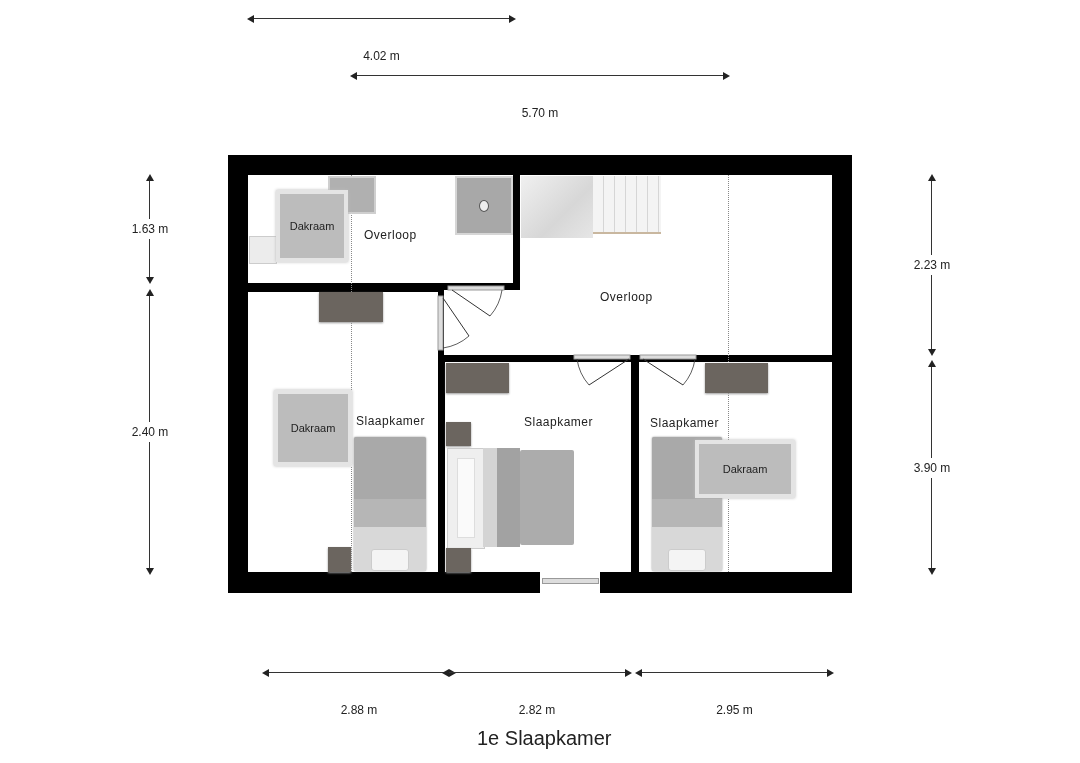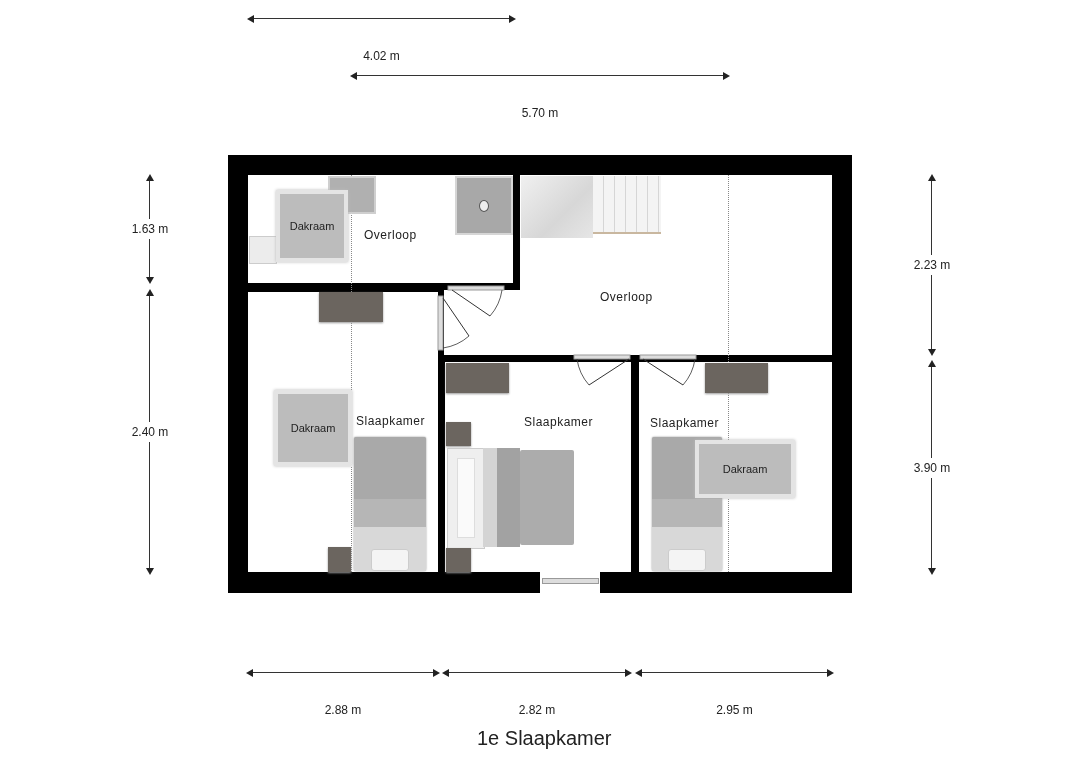--- a/index.html
+++ b/index.html
@@ -50,21 +50,21 @@
   <span class="dimlabel">2.40 m</span>
 </div>
 
 <div class="vdim" style="left:931px; top:176px; height:178px;">
   <span class="dimlabel">2.23 m</span>
 </div>
 <div class="vdim" style="left:931px; top:362px; height:211px;">
   <span class="dimlabel">3.90 m</span>
 </div>
 
-<div class="hdim" style="left:248px; top:672px; width:190px;">
+<div class="hdim" style="left:264px; top:672px; width:190px;">
   <span class="dimlabel">2.88 m</span>
 </div>
 <div class="hdim" style="left:444px; top:672px; width:186px;">
   <span class="dimlabel">2.82 m</span>
 </div>
 <div class="hdim" style="left:637px; top:672px; width:195px;">
   <span class="dimlabel">2.95 m</span>
 </div>
 
 <div>

